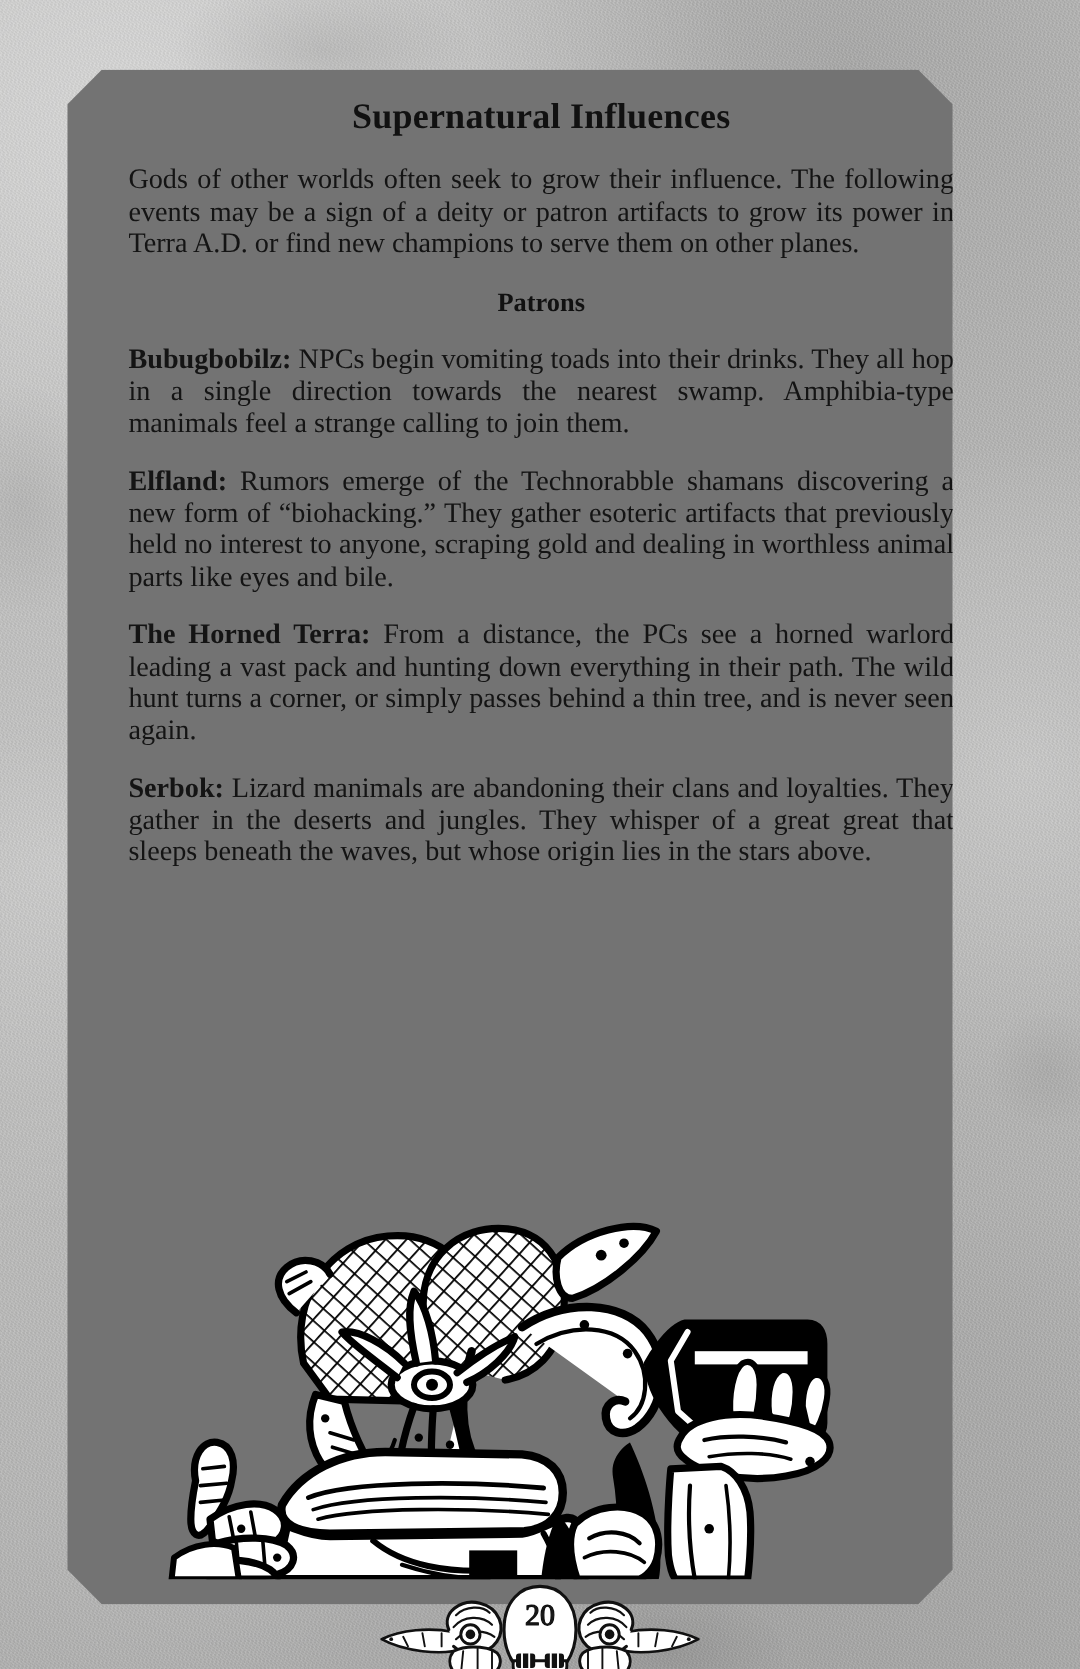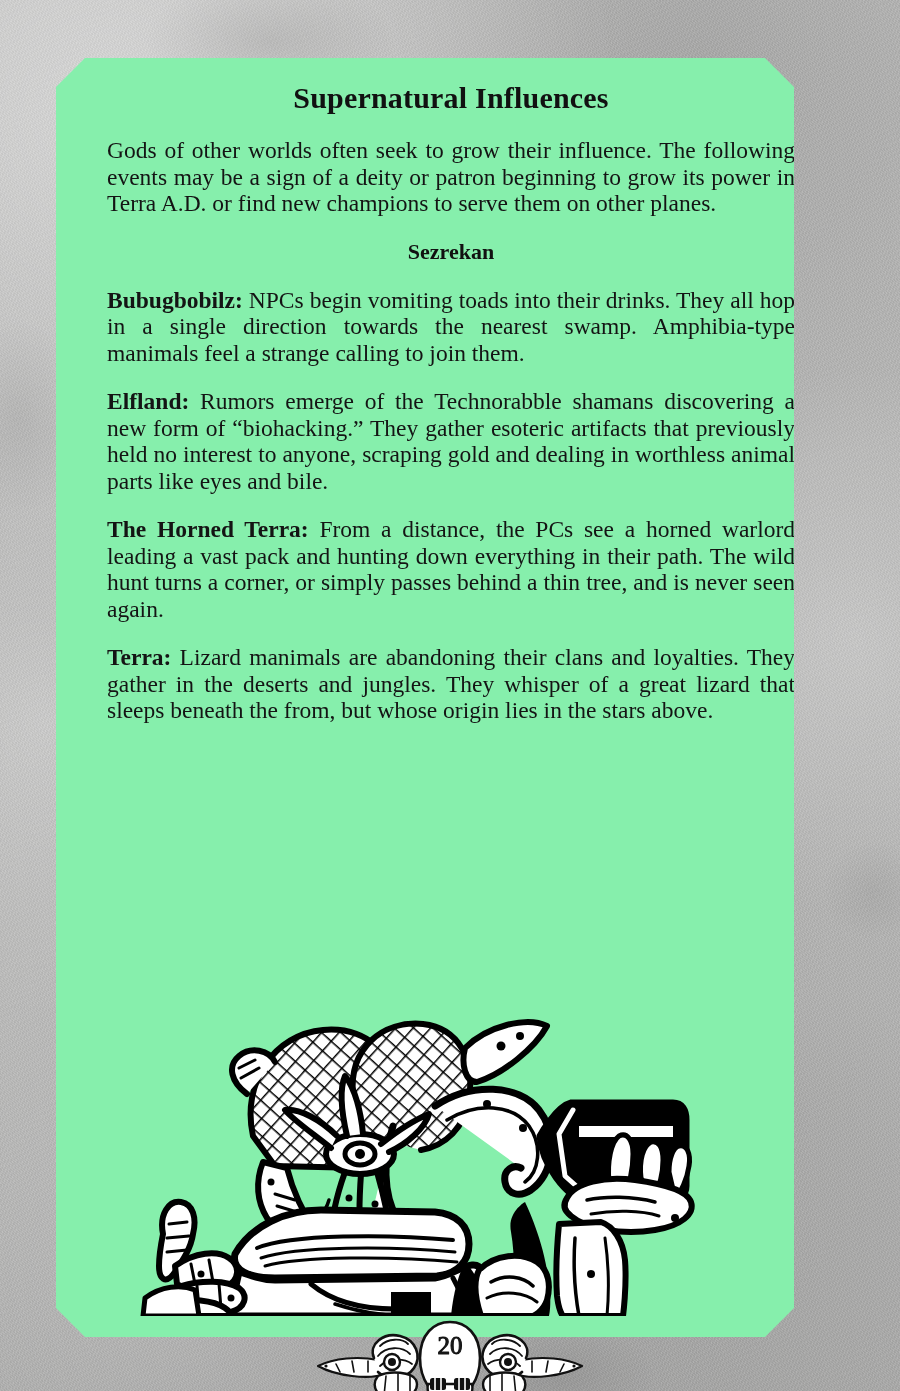--- a/index.html
+++ b/index.html
@@ -59,21 +59,21 @@
       radial-gradient(ellipse 70px 70px at 97% 64%, rgba(90,90,90,0.24), rgba(90,90,90,0) 70%);
   }
 
   
   #sheet {
     position: absolute;
     left: 56px;
     top: 58px;
     width: 738px;
     height: 1279px;
-    background: #86efac;
+    background: #737373;
     clip-path: polygon(
       29px 0,
       calc(100% - 29px) 0,
       100% 29px,
       100% calc(100% - 29px),
       calc(100% - 29px) 100%,
       29px 100%,
       0 calc(100% - 29px),
       0 29px
     );
@@ -180,39 +180,39 @@
   <div id="bg-grain"></div>
   <div id="bg-blotches"></div>
 
   <div id="sheet">
     <div id="sheet-inner">
 
       <div class="content">
 
         <h1 class="page-title">Supernatural Influences</h1>
 
-        <p class="intro">Gods of other worlds often seek to grow their influence. The following events may be a sign of a deity or patron beginning to grow its power in Terra A.D. or find new champions to serve them on other planes.</p>
-
-        <h2 class="section-head">Sezrekan</h2>
+        <p class="intro">Gods of other worlds often seek to grow their influence. The following events may be a sign of a deity or patron artifacts to grow its power in Terra A.D. or find new champions to serve them on other planes.</p>
+
+        <h2 class="section-head">Patrons</h2>
 
         <p class="entry">
           <span class="lead">Bubugbobilz:</span><span> NPCs begin vomiting toads into their drinks. They all hop in a single direction towards the nearest swamp. Amphibia-type manimals feel a strange calling to join them.</span>
         </p>
 
 
         <p class="entry">
           <span class="lead">Elfland:</span><span> Rumors emerge of the Technorabble shamans discovering a new form of “biohacking.” They gather esoteric artifacts that previously held no interest to anyone, scraping gold and dealing in worthless animal parts like eyes and bile.</span>
         </p>
 
         <p class="entry">
           <span class="lead">The Horned Terra:</span><span> From a distance, the PCs see a horned warlord leading a vast pack and hunting down everything in their path. The wild hunt turns a corner, or simply passes behind a thin tree, and is never seen again.</span>
         </p>
 
         <p class="entry">
-          <span class="lead">Terra:</span><span> Lizard manimals are abandoning their clans and loyalties. They gather in the deserts and jungles. They whisper of a great lizard that sleeps beneath the from, but whose origin lies in the stars above.</span>
+          <span class="lead">Serbok:</span><span> Lizard manimals are abandoning their clans and loyalties. They gather in the deserts and jungles. They whisper of a great great that sleeps beneath the waves, but whose origin lies in the stars above.</span>
         </p>
 
       </div>
 
       <div id="illustration-wrap">
         <svg width="580" height="330" viewBox="0 0 580 330" role="img">
           <defs>
             <pattern id="hatch" width="13" height="13" patternUnits="userSpaceOnUse" patternTransform="rotate(42)">
               <rect width="13" height="13" fill="#ffffff"></rect>
               <path d="M0 0 L0 13 M0 0 L13 0" stroke="#000" stroke-width="3"></path>

